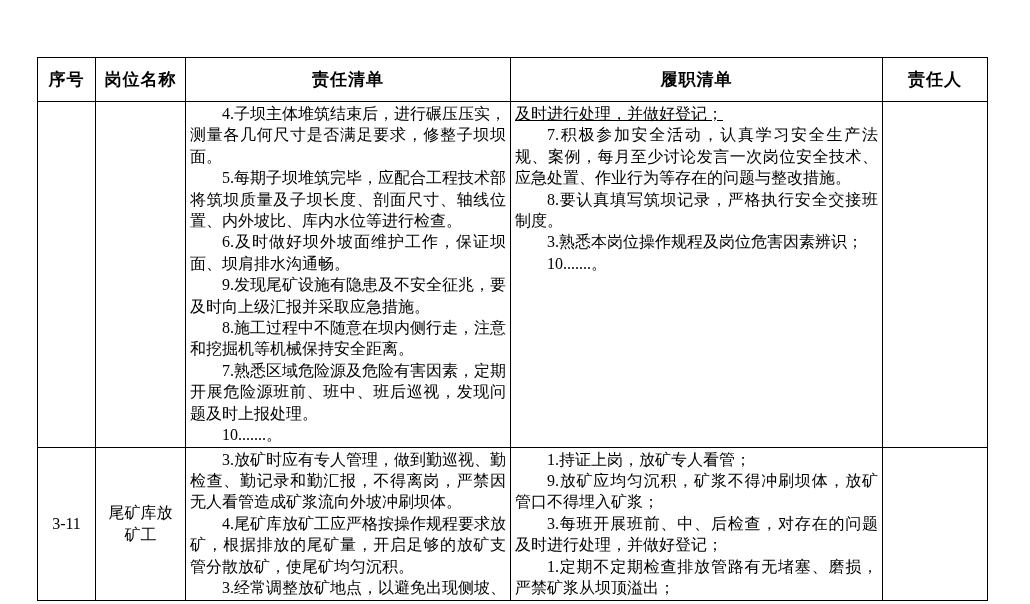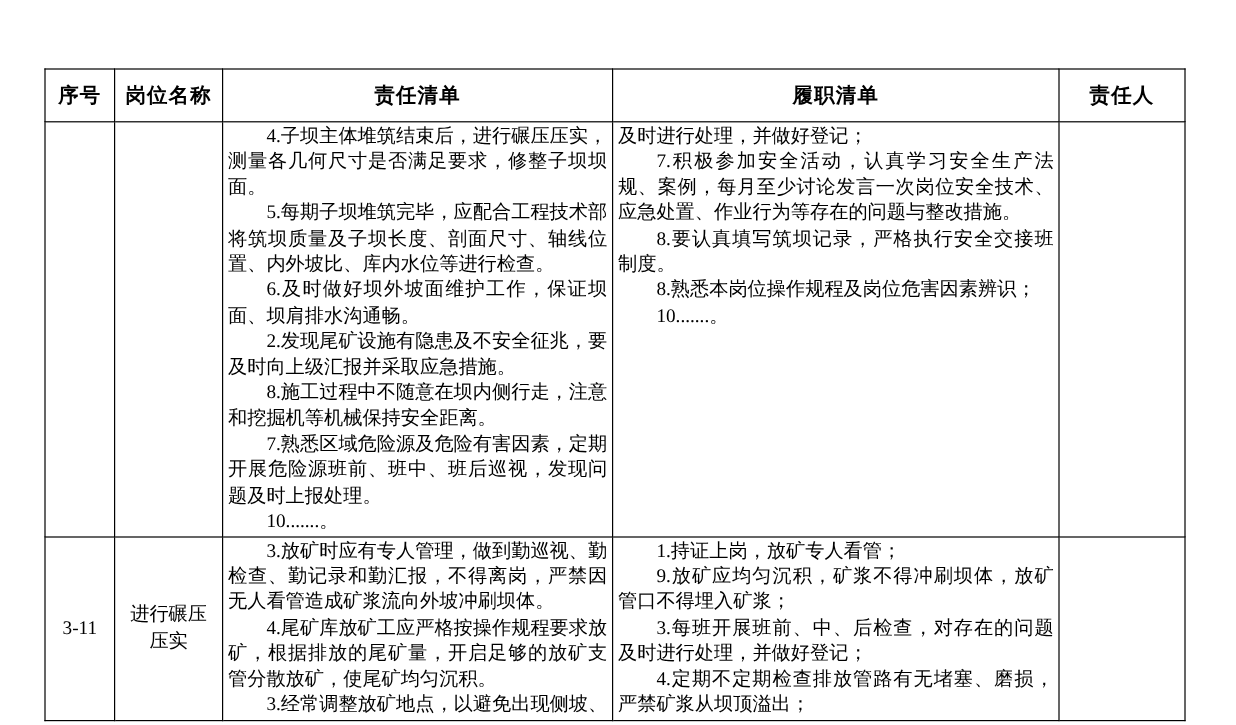--- a/index.html
+++ b/index.html
@@ -54,21 +54,21 @@
     font-size: 16px;
     line-height: 22px;
     padding: 0 8px;
   }
   .para {
     margin: 0;
     text-indent: 2em;
     text-align: justify;
     word-break: break-all;
   }
-  .para.noindent { text-indent: 0; }
+  .para.noindent { text-indent: 0; text-decoration: underline; }
   .footer {
     position: absolute;
     left: 0;
     right: 0;
     top: 575px;
     height: 24px;
     text-align: center;
     font-size: 18px;
     color: #1f2a44;
     letter-spacing: 1px;
@@ -97,47 +97,47 @@
       </tr>
     </thead>
     <tbody id="table-body">
         <tr class="row-1">
           <td class="cell-mid"></td>
           <td class="cell-mid"></td>
           <td class="cell-text">
             <p class="para">4.子坝主体堆筑结束后，进行碾压压实，测量各几何尺寸是否满足要求，修整子坝坝面。</p>
             <p class="para">5.每期子坝堆筑完毕，应配合工程技术部将筑坝质量及子坝长度、剖面尺寸、轴线位置、内外坡比、库内水位等进行检查。</p>
             <p class="para">6.及时做好坝外坡面维护工作，保证坝面、坝肩排水沟通畅。</p>
-            <p class="para">2.发现尾矿设施有隐患及不安全征兆，要及时向上级汇报并采取应急措施。</p>
+            <p class="para">9.发现尾矿设施有隐患及不安全征兆，要及时向上级汇报并采取应急措施。</p>
             <p class="para">8.施工过程中不随意在坝内侧行走，注意和挖掘机等机械保持安全距离。</p>
             <p class="para">7.熟悉区域危险源及危险有害因素，定期开展危险源班前、班中、班后巡视，发现问题及时上报处理。</p>
             <p class="para">10.......。</p>
           </td>
           <td class="cell-text">
             <p class="para noindent">及时进行处理，并做好登记；</p>
             <p class="para">7.积极参加安全活动，认真学习安全生产法规、案例，每月至少讨论发言一次岗位安全技术、应急处置、作业行为等存在的问题与整改措施。</p>
             <p class="para">8.要认真填写筑坝记录，严格执行安全交接班制度。</p>
-            <p class="para">8.熟悉本岗位操作规程及岗位危害因素辨识；</p>
+            <p class="para">3.熟悉本岗位操作规程及岗位危害因素辨识；</p>
             <p class="para">10.......。</p>
           </td>
           <td class="cell-mid"></td>
         </tr>
         <tr class="row-2">
           <td class="cell-mid">3-11</td>
-          <td class="cell-mid">进行碾压压实</td>
+          <td class="cell-mid">尾矿库放矿工</td>
           <td class="cell-text">
             <p class="para">3.放矿时应有专人管理，做到勤巡视、勤检查、勤记录和勤汇报，不得离岗，严禁因无人看管造成矿浆流向外坡冲刷坝体。</p>
             <p class="para">4.尾矿库放矿工应严格按操作规程要求放矿，根据排放的尾矿量，开启足够的放矿支管分散放矿，使尾矿均匀沉积。</p>
             <p class="para">3.经常调整放矿地点，以避免出现侧坡、</p>
           </td>
           <td class="cell-text">
             <p class="para">1.持证上岗，放矿专人看管；</p>
             <p class="para">9.放矿应均匀沉积，矿浆不得冲刷坝体，放矿管口不得埋入矿浆；</p>
             <p class="para">3.每班开展班前、中、后检查，对存在的问题及时进行处理，并做好登记；</p>
-            <p class="para">4.定期不定期检查排放管路有无堵塞、磨损，严禁矿浆从坝顶溢出；</p>
+            <p class="para">1.定期不定期检查排放管路有无堵塞、磨损，严禁矿浆从坝顶溢出；</p>
           </td>
           <td class="cell-mid"></td>
         </tr>
       </tbody>
   </table>
 
 
 </div>
 
 </body></html>

